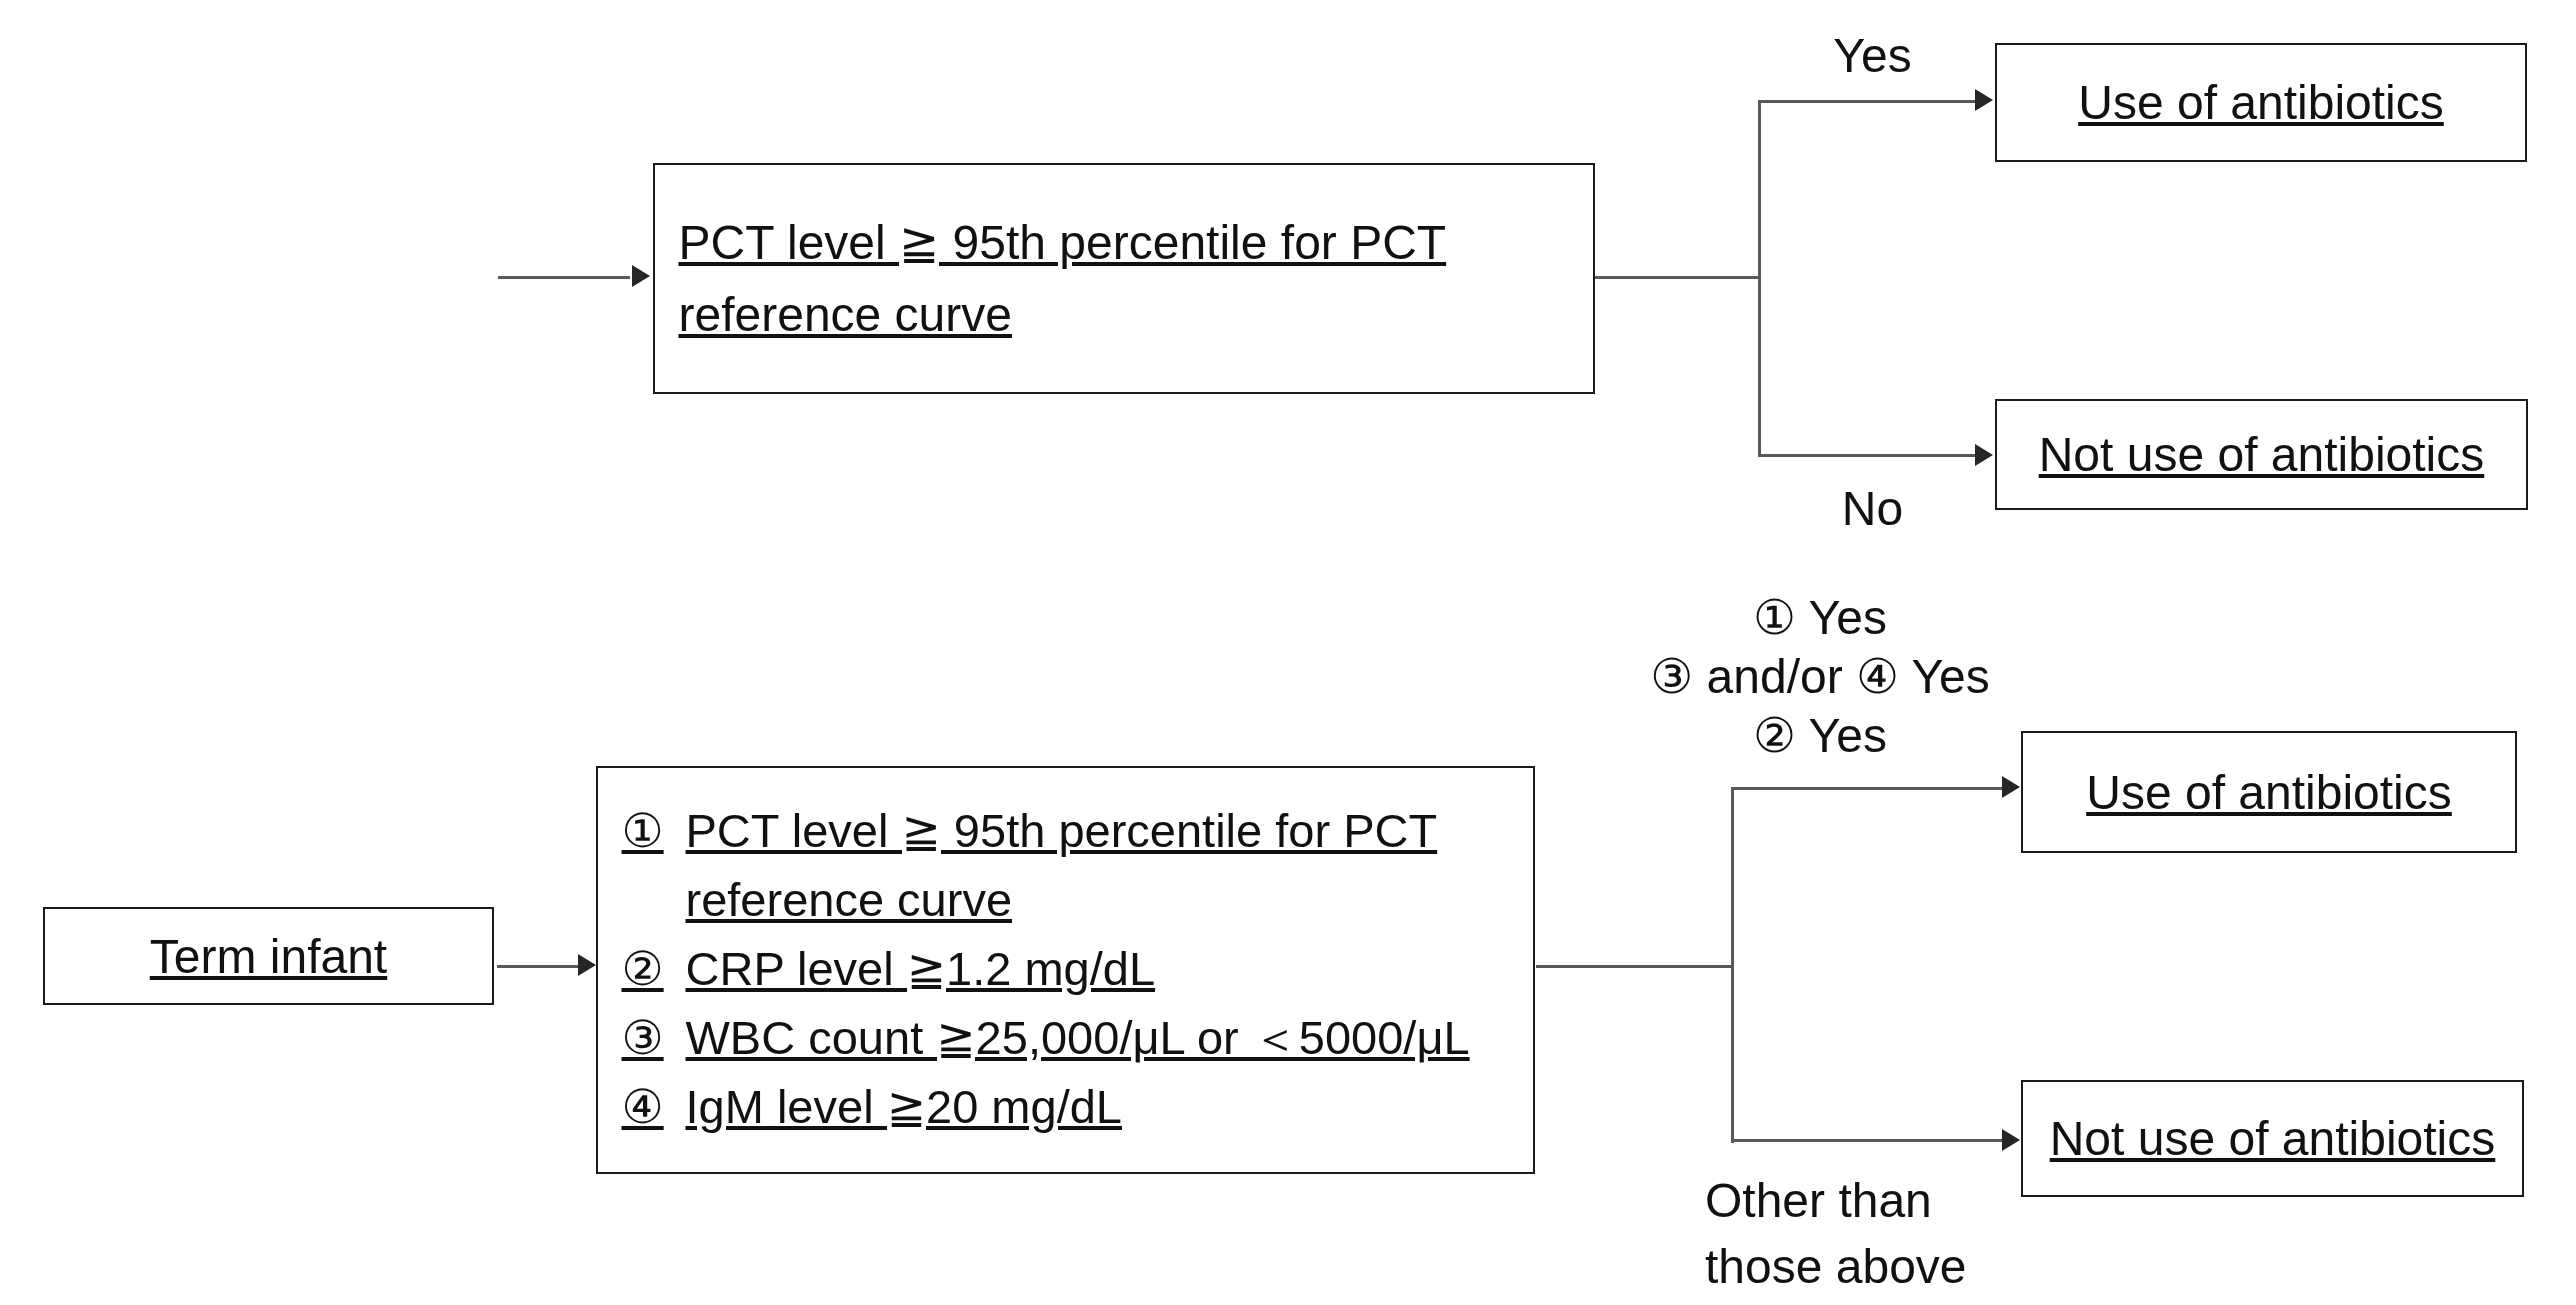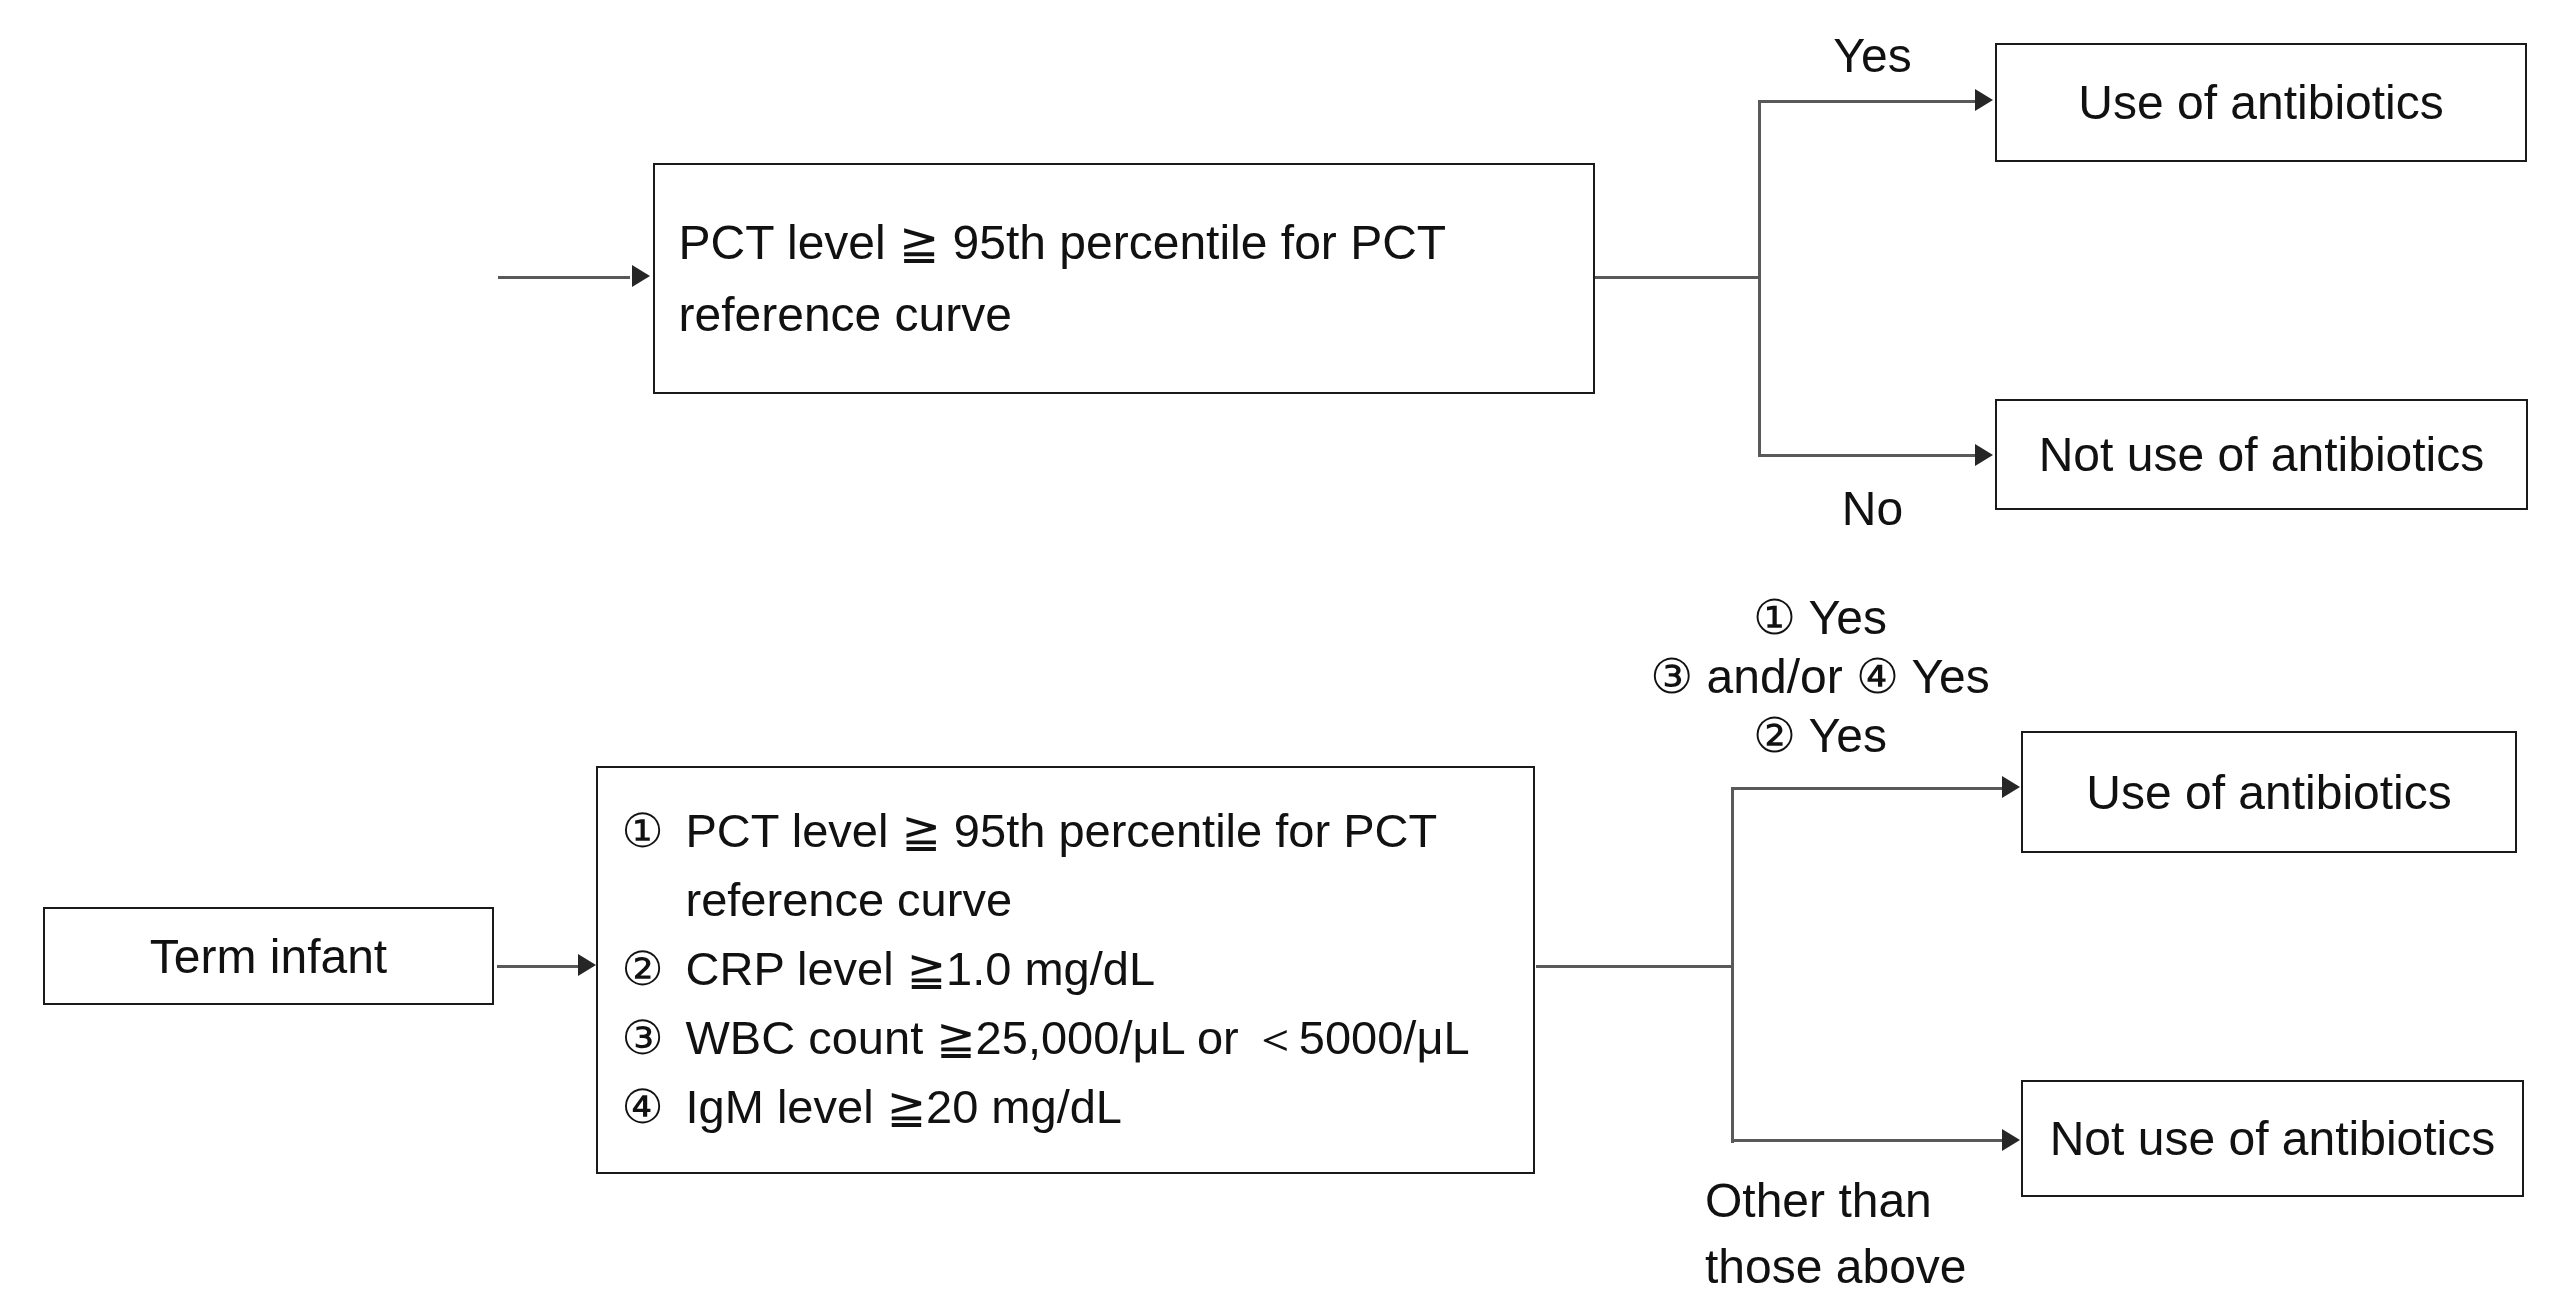--- a/index.html
+++ b/index.html
@@ -18,20 +18,21 @@
     font-family:"Liberation Sans", sans-serif;
     color:var(--text);
     font-size:48px;
     overflow:hidden;
   }
   .box{
     position:absolute;
     box-sizing:border-box;
     border:2.5px solid var(--border);
     background:var(--background);
+    text-decoration:underline;
   }
   .flexcenter{
     display:flex;
     align-items:center;
     justify-content:center;
     text-align:center;
   }
   .vcenter{
     display:flex;
     align-items:center;
@@ -106,21 +107,21 @@
     <div class="crit-row">
       <span class="crit-num">①</span>
       <span class="crit-text">
         <span class="bline">PCT level ≧ 95th percentile for PCT</span>
         <span class="bline">reference curve</span>
       </span>
     </div>
     <div class="crit-row">
       <span class="crit-num">②</span>
       <span class="crit-text">
-        <span class="bline">CRP level ≧1.0 mg/dL</span>
+        <span class="bline">CRP level ≧1.2 mg/dL</span>
       </span>
     </div>
     <div class="crit-row">
       <span class="crit-num">③</span>
       <span class="crit-text">
         <span class="bline">WBC count ≧25,000/μL or ＜5000/μL</span>
       </span>
     </div>
     <div class="crit-row">
       <span class="crit-num">④</span>

